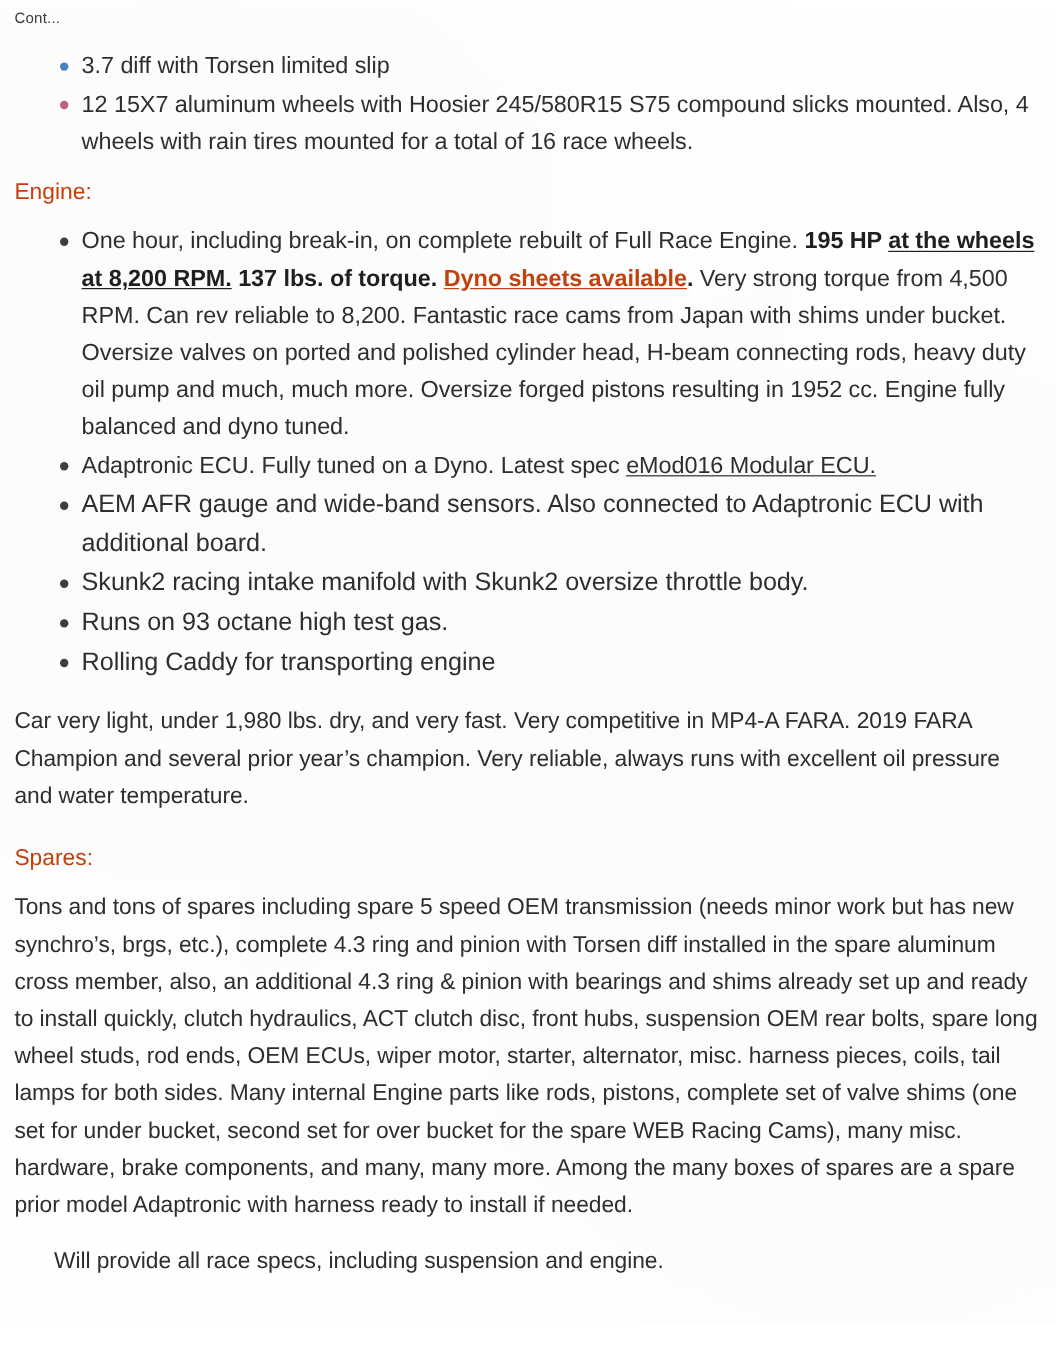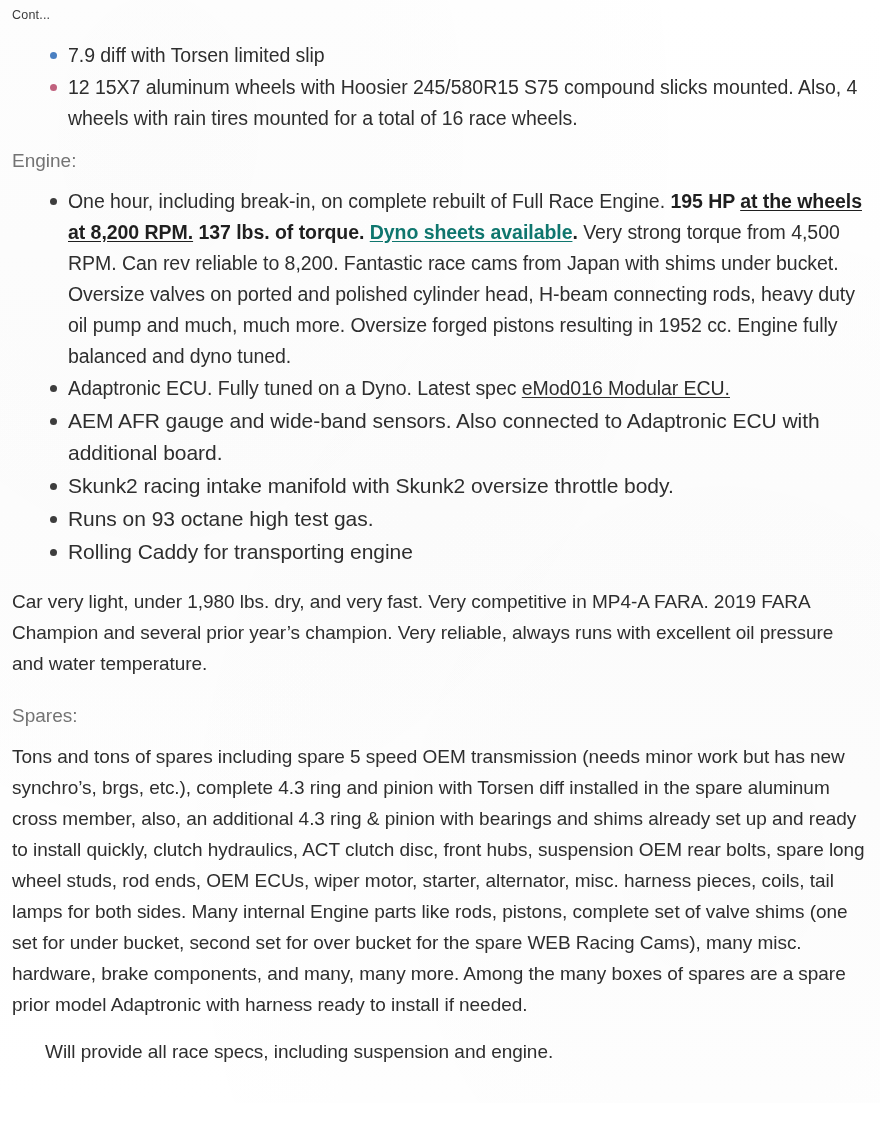--- a/index.html
+++ b/index.html
@@ -78,21 +78,21 @@
     height: 7px;
     border-radius: 50%;
     background: #3d3d3d;
   }
   ul.bullets li.blue .dot { background: #4a7fc1; }
   ul.bullets li.red .dot  { background: #c0617e; }
 
   .section-head {
     font-size: 19px;
     line-height: 30px;
-    color: #737373;
+    color: #c2410c;
     margin: 12px 0 10px 2px;
   }
 
   .para {
     font-size: 19px;
     line-height: 31px;
     color: #2e2e2e;
     margin: 0 0 16px 2px;
     letter-spacing: -0.05px;
   }
@@ -104,42 +104,42 @@
   }
   .engine-list li.lg {
     font-size: 21px;
     line-height: 32px;
   }
   .engine-list li.lg .dot { top: 13px; width: 7px; height: 7px; }
 
   b, strong { font-weight: bold; color: #1f1f1f; }
   .u { text-decoration: underline; text-underline-offset: 2px; }
   .link {
-    color: #0f766e;
+    color: #c2410c;
     font-weight: bold;
     text-decoration: underline;
     text-underline-offset: 2px;
   }
 
   .top-list li { font-size: 19.5px; line-height: 31px; }
 </style>
 </head>
 <body>
 
 <div class="page">
   <div class="content">
 
     <div class="cont-header">Cont...</div>
 
     <div class="body-block">
 
       <ul class="bullets top-list">
         <li class="blue">
           <span class="dot"></span>
-          <span>7.9 diff with Torsen limited slip</span>
+          <span>3.7 diff with Torsen limited slip</span>
         </li>
         <li class="red">
           <span class="dot"></span>
           <span>12   15X7 aluminum wheels with Hoosier 245/580R15  S75 compound slicks mounted. Also, 4 wheels with rain tires mounted for a total of 16 race wheels.</span>
         </li>
       </ul>
 
       <div class="section-head">Engine:</div>
 
       <ul class="bullets engine-list">

